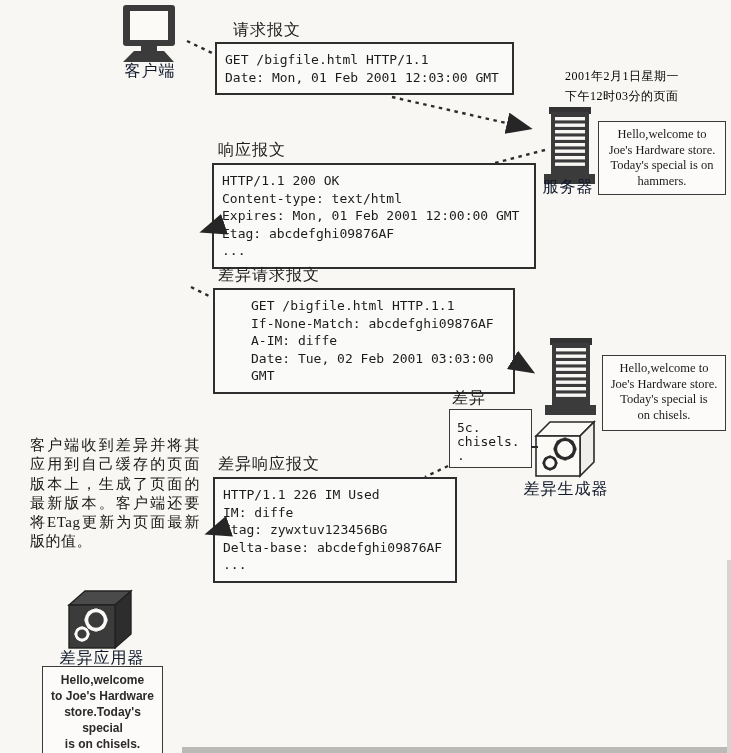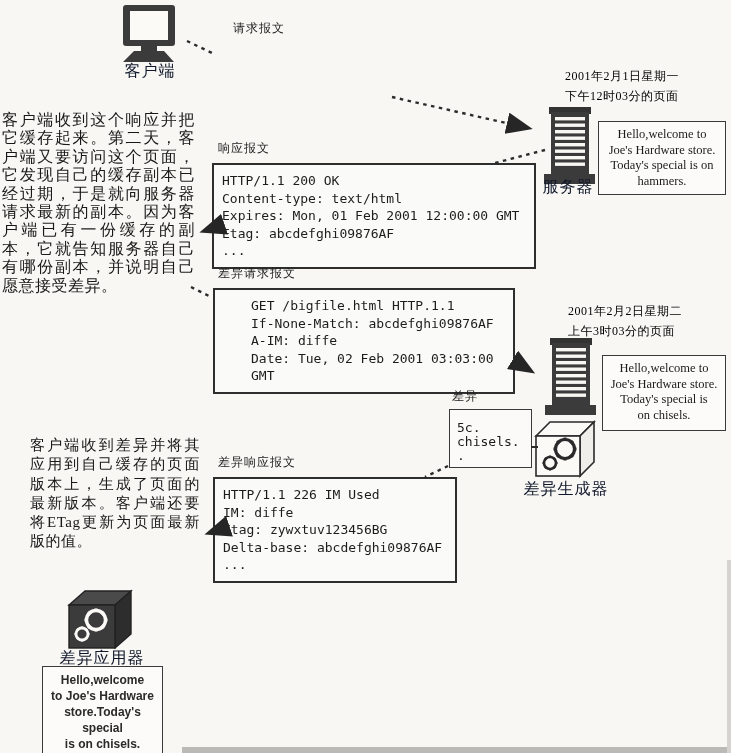--- a/index.html
+++ b/index.html
@@ -4,21 +4,21 @@
 <style>
   * { margin:0; padding:0; box-sizing:border-box; }
   html,body { background:#e9e8e5; }
   #page {
     position:relative; width:731px; height:753px;
     background:#f8f7f4; overflow:hidden;
     font-family:"Liberation Serif","DejaVu Serif",serif;
     color:#1f1f1f;
   }
   .abs { position:absolute; }
-  .cn-title { font-size:12px; color:#222; letter-spacing:1px; white-space:nowrap; }
+  .cn-title { font-size:16px; color:#222; letter-spacing:1px; white-space:nowrap; }
   .cn-label { font-size:16px; color:#0f172a; text-align:center; letter-spacing:1px; }
   .narration {
     font-size:16px; line-height:18.4px; text-align:justify; color:#181818;
     letter-spacing:0.5px;
   }
   .msg-box {
     border:2px solid #2e2e2e; background:rgba(255,255,255,0.35);
     padding:7px 8px;
   }
   .msg-body {
@@ -52,20 +52,24 @@
     <svg width="70" height="58" viewBox="0 0 70 58">
       <rect x="9" y="0" width="52" height="41" rx="3" fill="#3b3b3b"></rect>
       <rect x="16" y="6" width="38" height="29" fill="#fbfaf7"></rect>
       <rect x="27" y="41" width="16" height="5" fill="#3b3b3b"></rect>
       <polygon points="20,46 50,46 60,57 9,57" fill="#3b3b3b"></polygon>
     </svg>
   </div>
   <div class="abs cn-label" style="left:112px; top:61px; width:76px;">客户端</div>
 
   <div class="abs cn-title" style="left:233px; top:20px;">请求报文</div>
+  <div class="abs msg-box" style="left:215px; top:42px; width:299px;">
+    <div class="msg-body">GET /bigfile.html HTTP/1.1
+Date: Mon, 01 Feb 2001 12:03:00 GMT</div>
+  </div>
 
   <div class="abs date-caption" style="left:565px; top:66px; width:166px;">2001年2月1日星期一
 下午12时03分的页面</div>
 
   <div class="abs" style="left:543px; top:107px;">
     <svg width="56" height="78" viewBox="0 0 56 78">
       <rect x="6" y="0" width="42" height="7" fill="#333333"></rect>
       <rect x="8" y="5" width="38" height="62" fill="#3b3b3b"></rect>
       <g fill="#f8f7f4">
         <rect x="12" y="10" width="30" height="3.4"></rect>
@@ -80,41 +84,38 @@
       <rect x="1" y="67" width="51" height="10" fill="#3b3b3b"></rect>
     </svg>
   </div>
   <div class="abs cn-label" style="left:538px; top:177px; width:60px;">服务器</div>
 
   <div class="abs speech" style="left:598px; top:121px; width:128px; min-height:74px;">Hello,welcome to
 Joe's Hardware store.
 Today's special is on
 hammers.</div>
 
-  <div class="abs narration" style="left:2px; top:111px; width:193px;">客户端收到这个响应并把它缓存起来。第二天，客户端又要访问这个页面，它发现自己的缓存副本已经过期，于是就向服务器请求最新的副本。因为客户端已有一份缓存的副本，它就告知服务器自己有哪份副本，并说明自己愿意接受差异。</div>
 
   <div class="abs cn-title" style="left:218px; top:140px;">响应报文</div>
   <div class="abs msg-box" style="left:212px; top:163px; width:324px;">
     <div class="msg-body">HTTP/1.1 200 OK
 Content-type: text/html
 Expires: Mon, 01 Feb 2001 12:00:00 GMT
 Etag: abcdefghi09876AF
 ...</div>
   </div>
 
   <div class="abs cn-title" style="left:218px; top:265px;">差异请求报文</div>
   <div class="abs msg-box" style="left:213px; top:288px; width:302px;padding-left:36px;">
     <div class="msg-body">GET /bigfile.html HTTP.1.1
 If-None-Match: abcdefghi09876AF
 A-IM: diffe
 Date: Tue, 02 Feb 2001 03:03:00 GMT</div>
   </div>
 
-  <div class="abs date-caption" style="left:568px; top:301px; width:163px;">2001年2月2日星期二
-上午3时03分的页面</div>
 
   <div class="abs" style="left:544px; top:338px;">
     <svg width="56" height="78" viewBox="0 0 56 78">
       <rect x="6" y="0" width="42" height="7" fill="#333333"></rect>
       <rect x="8" y="5" width="38" height="62" fill="#3b3b3b"></rect>
       <g fill="#f8f7f4">
         <rect x="12" y="10" width="30" height="3.4"></rect>
           <rect x="12" y="16.5" width="30" height="3.4"></rect>
         <rect x="12" y="23" width="30" height="3.4"></rect>
           <rect x="12" y="29.5" width="30" height="3.4"></rect>

